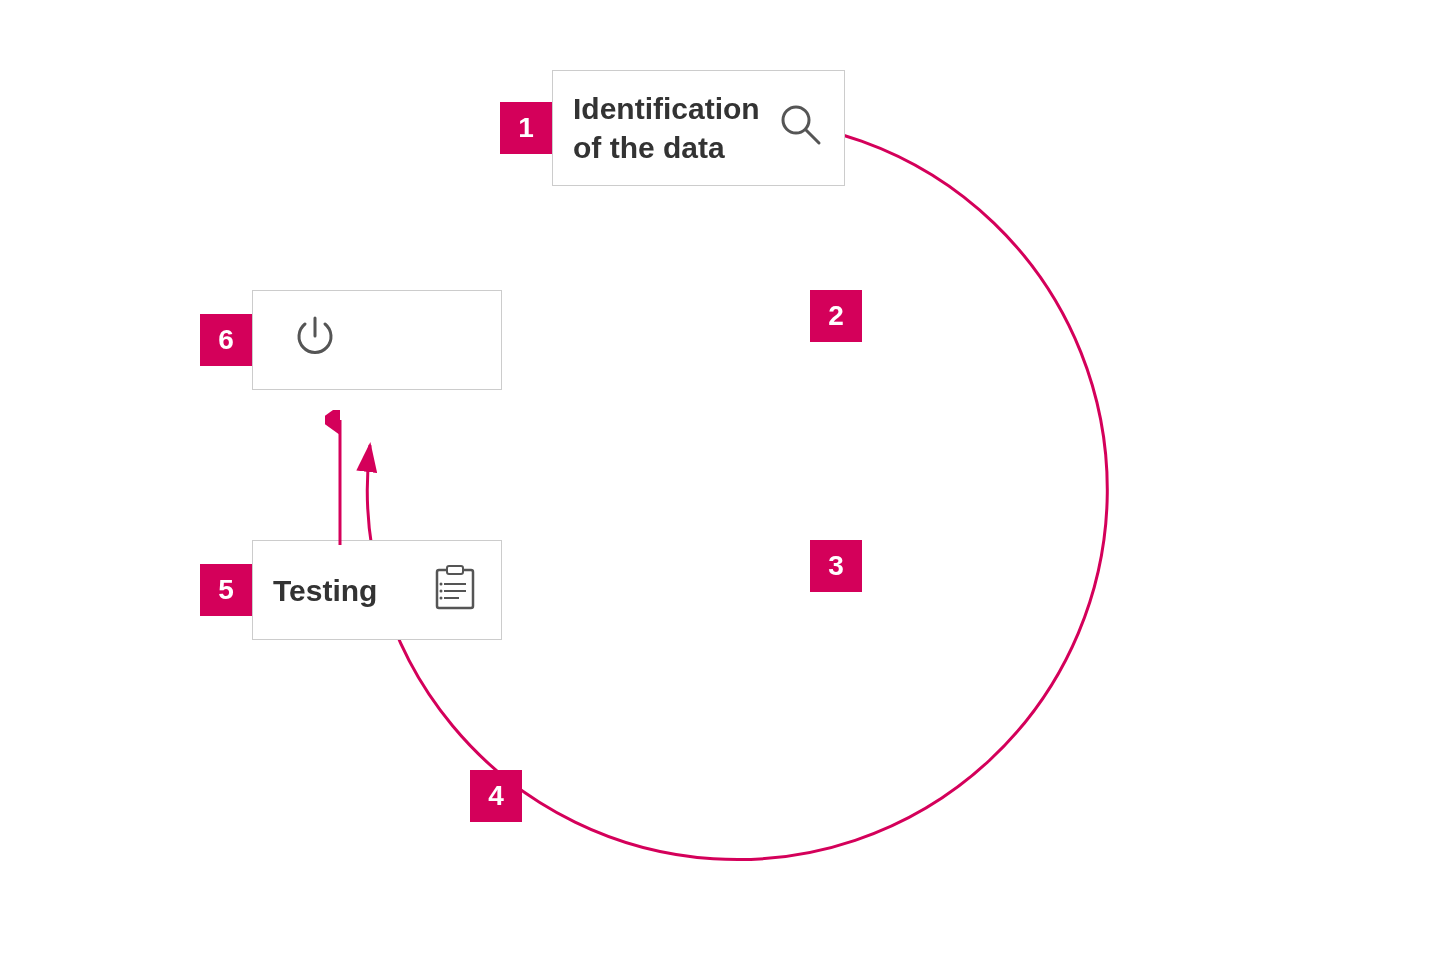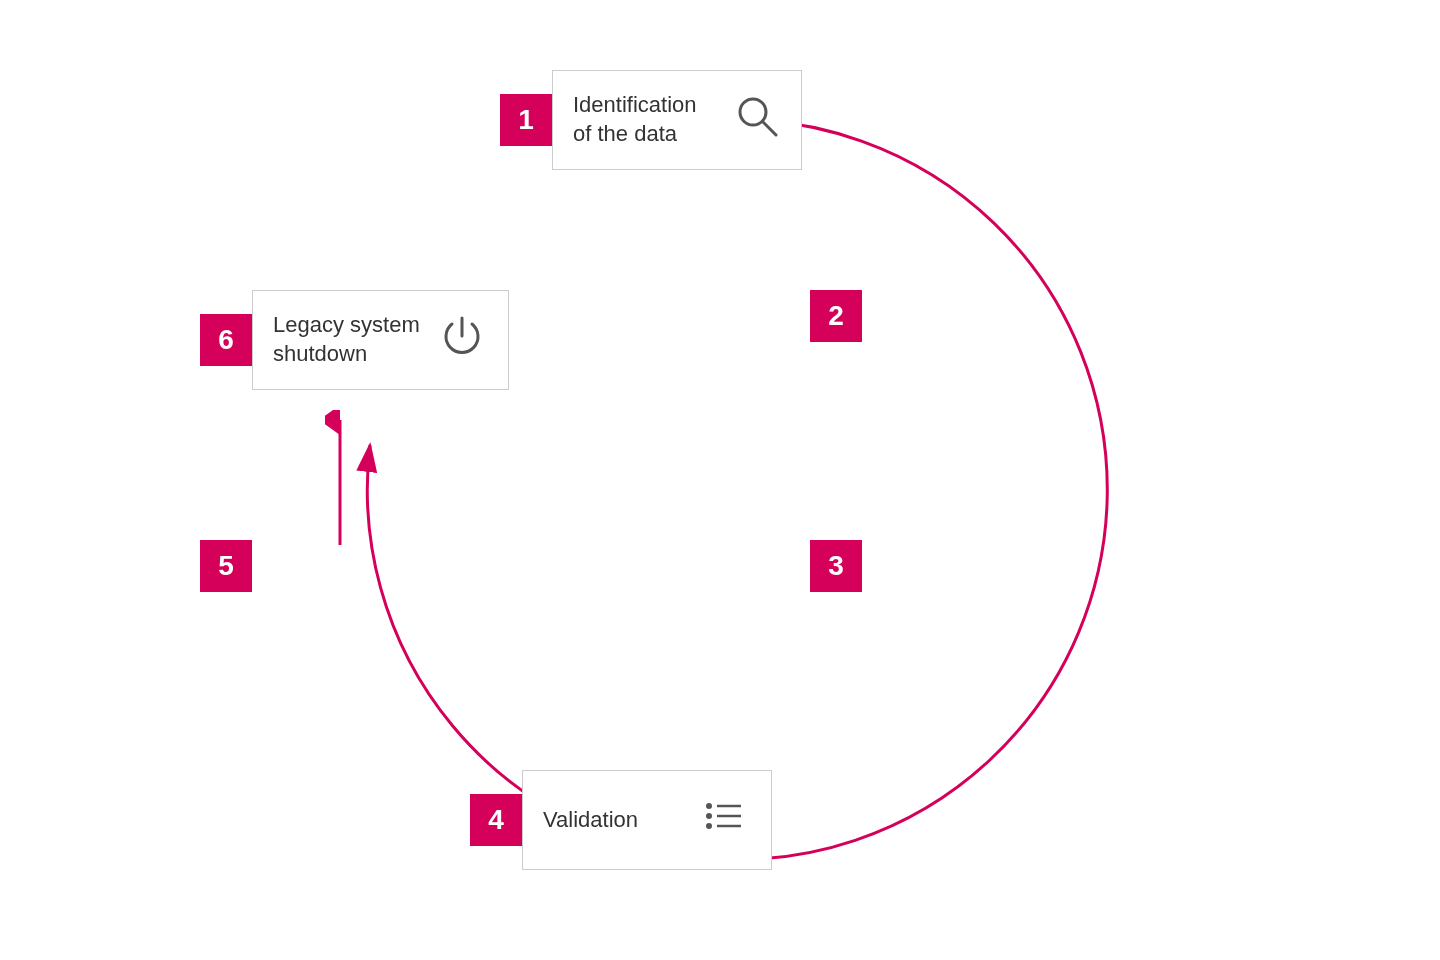--- a/index.html
+++ b/index.html
@@ -50,24 +50,24 @@
       border: 1.5px solid #ccc;
       background: #fff;
       display: flex;
       align-items: center;
       justify-content: space-between;
       padding: 18px 20px;
       min-width: 250px;
       min-height: 100px;
     }
     .step-label {
-      font-size: 22px;
+      font-size: 30px;
       color: #333;
       line-height: 1.3;
-      font-weight: 400;
+      font-weight: 700;
     }
     .step-icon {
       font-size: 40px;
       color: #555;
       margin-left: 16px;
       flex-shrink: 0;
     }
 
     
     
@@ -118,43 +118,48 @@
   <div class="step step-2">
     <div class="step-number">2</div>
   </div>
 
   <div class="step step-3">
     <div class="step-number">3</div>
   </div>
 
   <div class="step step-4">
     <div class="step-number">4</div>
+  </div>
+
+  <div class="step step-5">
+    <div class="step-number">5</div>
     <div class="step-box">
-      <span class="step-label">Validation</span>
+      <span class="step-label">Testing</span>
       <span class="step-icon">
         <svg width="52" height="52" viewBox="0 0 52 52" fill="none" xmlns="http://www.w3.org/2000/svg">
-          <circle cx="10" cy="16" r="3" fill="#555"></circle>
-          <line x1="18" y1="16" x2="42" y2="16" stroke="#555" stroke-width="2.5"></line>
-          <circle cx="10" cy="26" r="3" fill="#555"></circle>
-          <line x1="18" y1="26" x2="42" y2="26" stroke="#555" stroke-width="2.5"></line>
-          <circle cx="10" cy="36" r="3" fill="#555"></circle>
-          <line x1="18" y1="36" x2="42" y2="36" stroke="#555" stroke-width="2.5"></line>
+
+          <rect x="8" y="10" width="36" height="38" rx="2" stroke="#555" stroke-width="2.5" fill="none"></rect>
+
+          <rect x="18" y="6" width="16" height="8" rx="2" stroke="#555" stroke-width="2" fill="#fff"></rect>
+
+          <line x1="15" y1="24" x2="37" y2="24" stroke="#555" stroke-width="2"></line>
+          <line x1="15" y1="31" x2="37" y2="31" stroke="#555" stroke-width="2"></line>
+          <line x1="15" y1="38" x2="30" y2="38" stroke="#555" stroke-width="2"></line>
+
+          <circle cx="12" cy="24" r="1.5" fill="#555"></circle>
+          <circle cx="12" cy="31" r="1.5" fill="#555"></circle>
+          <circle cx="12" cy="38" r="1.5" fill="#555"></circle>
         </svg>
       </span>
     </div>
   </div>
 
-  <div class="step step-5">
-    <div class="step-number">5</div>
-  </div>
-
   <div class="step step-6">
     <div class="step-number">6</div>
     <div class="step-box">
-      <span class="step-label">Legacy system<br>shutdown</span>
       <span class="step-icon">
         <svg width="52" height="52" viewBox="0 0 52 52" fill="none" xmlns="http://www.w3.org/2000/svg">
           <path d="M26 8 L26 26" stroke="#555" stroke-width="3" stroke-linecap="round"></path>
           <path d="M16 14 A16 16 0 1 0 36 14" stroke="#555" stroke-width="3" fill="none" stroke-linecap="round"></path>
         </svg>
       </span>
     </div>
   </div>
 
   <svg style="position:absolute; top:370px; left:155px; width:30px; height:140px;" viewBox="0 0 30 140" xmlns="http://www.w3.org/2000/svg">

